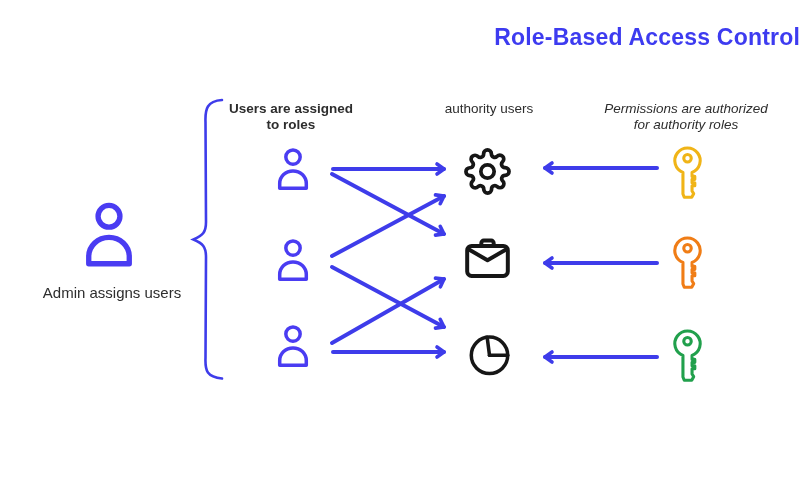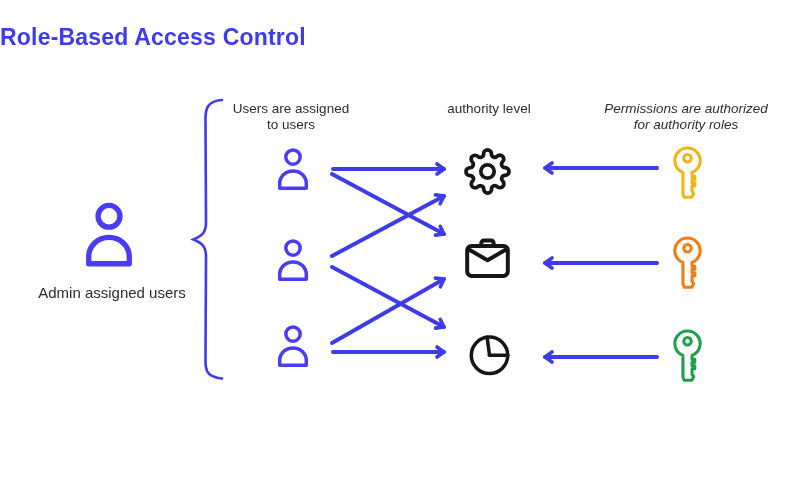--- a/index.html
+++ b/index.html
@@ -7,32 +7,32 @@
     width:800px;height:480px;
     background:#ffffff;
     font-family:"Liberation Sans", sans-serif;
     position:relative;
     overflow:hidden;
   }
   .stage{position:relative;width:800px;height:480px;background:#ffffff;}
 
   .title{
     position:absolute;top:24px;left:0;width:800px;
-    text-align:left;
+    text-align:right;
     font-size:23px;font-weight:700;letter-spacing:.2px;
     color:#3d3bf0;
   }
 
   .col-label{
     position:absolute;top:101px;
     text-align:center;
     font-size:13.5px;line-height:1.18;color:#2d2d2d;
   }
   .col-label span{display:block;}
-  .users-label{left:196px;width:190px;}
+  .users-label{left:196px;width:190px;font-weight:bold;}
   .roles-label{left:394px;width:190px;}
   .permissions-label{left:586px;width:200px;font-style:italic;}
 
   .admin-label{
     position:absolute;top:284px;left:17px;width:190px;
     text-align:center;font-size:15px;line-height:1.25;color:#2d2d2d;
   }
   .admin-label span{display:block;}
 
   svg.icon{position:absolute;}
@@ -51,24 +51,24 @@
 </style>
 </head>
 <body>
 
 <div class="stage">
 
   <div class="title">Role-Based Access Control</div>
 
   <div class="col-label users-label">
     <span>Users are assigned</span>
-    <span>to users</span>
+    <span>to roles</span>
   </div>
   <div class="col-label roles-label">
-    <span>authority level</span>
+    <span>authority users</span>
   </div>
   <div class="col-label permissions-label">
     <span>Permissions are authorized</span>
     <span>for authority roles</span>
   </div>
 
   <svg class="overlay" width="800" height="480" viewBox="0 0 800 480" fill="none">
     <defs>
       <marker id="ah" markerUnits="userSpaceOnUse" markerWidth="18" markerHeight="18" refX="11" refY="9" orient="auto">
         <path d="M4,4 L11,9 L4,14" fill="none" stroke="#3e3cea" stroke-width="3.6" stroke-linecap="round" stroke-linejoin="round"></path>
@@ -92,21 +92,21 @@
       <path d="M657,263 L545,263" marker-end="url(#ah)"></path>
       <path d="M657,357 L545,357" marker-end="url(#ah)"></path>
     </g>
   </svg>
 
   <svg class="icon admin-person" width="64" height="70" viewBox="0 0 24 26" fill="none" stroke="#4a3cf2" stroke-width="2" stroke-linecap="round" stroke-linejoin="round">
     <circle cx="12" cy="5.6" r="4.1"></circle>
     <path d="M4.4,23.4 v-2.7 a7.6,7.2 0 0 1 15.2,0 v2.7 z"></path>
   </svg>
   <div class="admin-label">
-    <span>Admin assigned users</span>
+    <span>Admin assigns users</span>
   </div>
 
   <svg class="icon user-1" width="42" height="46" viewBox="0 0 24 26" fill="none" stroke="#4a3cf2" stroke-width="2" stroke-linecap="round" stroke-linejoin="round">
     <circle cx="12" cy="5.6" r="4.1"></circle>
     <path d="M4.4,23.4 v-2.7 a7.6,7.2 0 0 1 15.2,0 v2.7 z"></path>
   </svg>
   <svg class="icon user-2" width="42" height="46" viewBox="0 0 24 26" fill="none" stroke="#4a3cf2" stroke-width="2" stroke-linecap="round" stroke-linejoin="round">
     <circle cx="12" cy="5.6" r="4.1"></circle>
     <path d="M4.4,23.4 v-2.7 a7.6,7.2 0 0 1 15.2,0 v2.7 z"></path>
   </svg>

